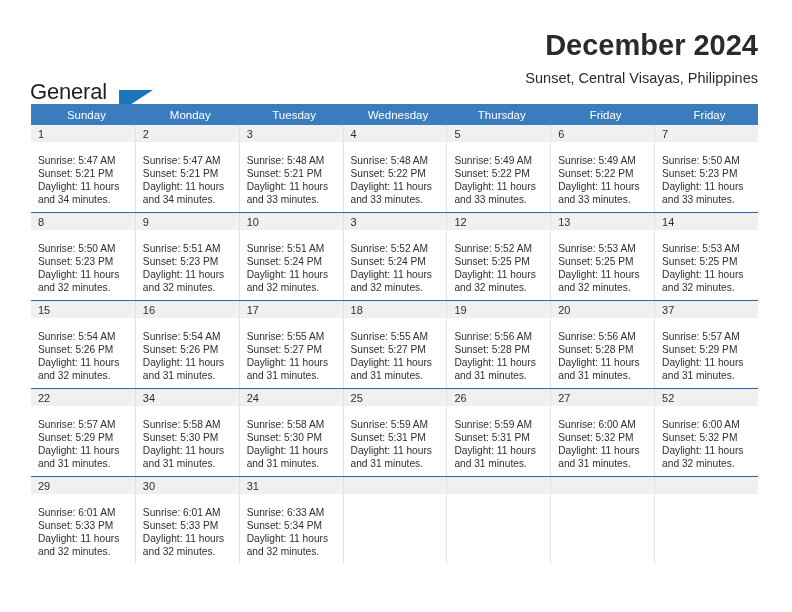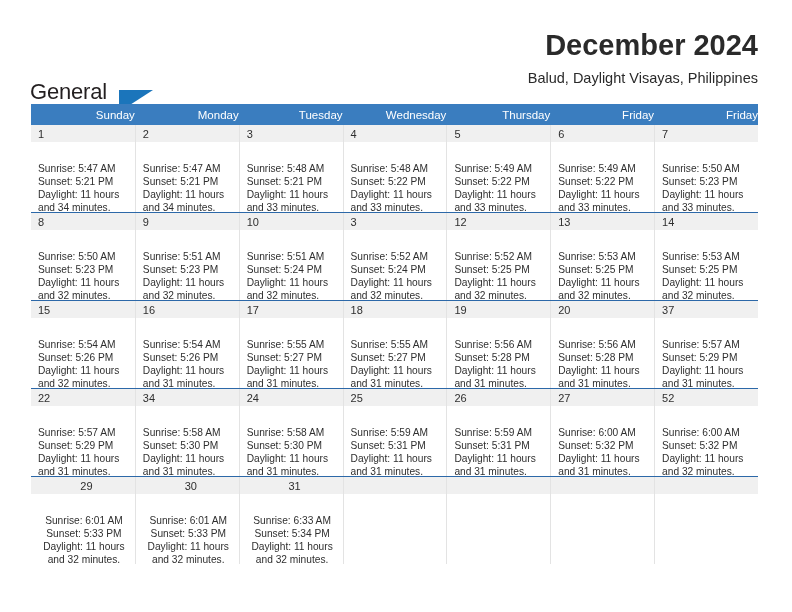--- a/index.html
+++ b/index.html
@@ -92,57 +92,56 @@
     top: 104px;
     width: 727px;
     border-collapse: collapse;
     table-layout: fixed;
   }
   .calendar th {
     background: #3a7dbf;
     color: #ffffff;
     font-size: 11.5px;
     font-weight: normal;
-    text-align: right;
+    text-align: center;
     padding: 4px 0 4px 7px;
     height: 13px;
     border: none;
   }
   .calendar td {
     width: 103.85px;
     vertical-align: top;
     padding: 0;
     border: none;
     background: #ffffff;
     border-bottom: 1.4px solid #2c68a8;
   }
   tr.week:last-child td {
     border-bottom: none;
-    text-align: center;
   }
   .cell-inner {
     position: relative;
     height: 87px;
     box-sizing: border-box;
     border-left: 1px solid #e3e3e3;
   }
   td:first-child .cell-inner {
     border-left: none;
   }
   .daynum-band {
     background: #f0f0f0;
     height: 17px;
     padding: 1px 0 0 7px;
     box-sizing: border-box;
     font-size: 11px;
     color: #2f2f2f;
     line-height: 16px;
   }
   .cell-body {
-    padding: 20px 5px 0 7px;
+    padding: 12px 5px 0 7px;
     font-size: 10.2px;
     line-height: 13.1px;
     color: #2f2f2f;
   }
   .cell-body div {
     white-space: nowrap;
   }
   .cell-empty .daynum-band {
     background: #f0f0f0;
   }
@@ -155,21 +154,21 @@
   <div class="header">
 
     <div class="logo">
       <span class="logo-general">General</span>
       <span class="logo-triangle"></span>
       <span class="logo-blue">Blue</span>
     </div>
 
     <div class="title-block">
       <div class="cal-title">December 2024</div>
-      <div class="cal-subtitle">Balud, Daylight Visayas, Philippines</div>
+      <div class="cal-subtitle">Sunset, Central Visayas, Philippines</div>
     </div>
 
   </div>
 
   <table class="calendar">
     <thead>
       <tr>
         <th>Sunday</th>
         <th>Monday</th>
         <th>Tuesday</th>

